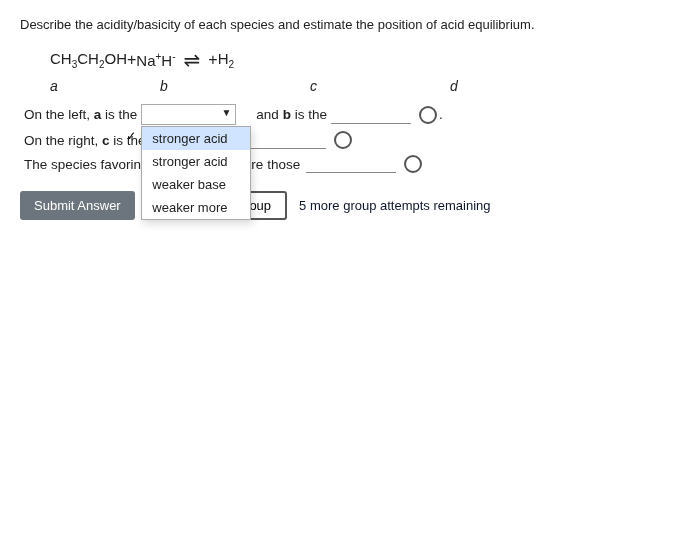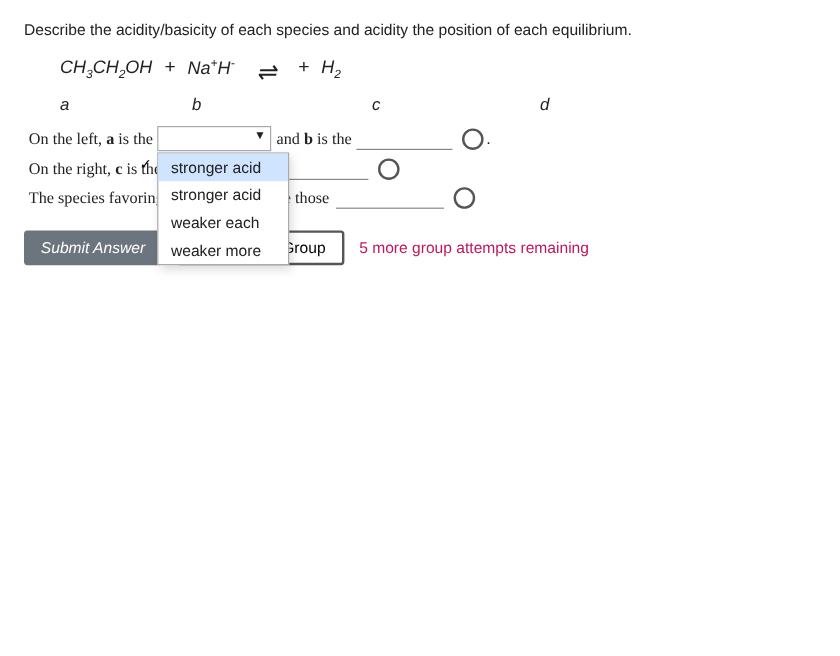--- a/index.html
+++ b/index.html
@@ -12,26 +12,24 @@
       padding: 16px 20px;
       color: #222;
     }
     .instruction {
       font-size: 13px;
       margin-bottom: 14px;
       line-height: 1.4;
     }
     .equation-row {
       display: flex;
-      align-items: flex-start;
-      gap: 10px;
+      align-items: center;
       margin-bottom: 6px;
       font-size: 15px;
       padding-left: 30px;
-      font-style: italic;
     }
     .equation-row .chem {
       font-size: 15px;
     }
     .arrow {
       font-size: 20px;
       margin: 0 8px;
     }
     .plus {
       font-size: 16px;
@@ -52,21 +50,20 @@
     .sentence-row {
       display: flex;
       align-items: center;
       margin-bottom: 8px;
       font-size: 13.5px;
       flex-wrap: nowrap;
       position: relative;
     }
     .sentence-text {
       white-space: nowrap;
-      font-family: Liberation Serif, serif;
     }
     .dropdown-wrapper {
       position: relative;
       display: inline-block;
       margin: 0 4px;
     }
     .dropdown-select {
       border: 1px solid #aaa;
       background: #fff;
       padding: 2px 18px 2px 6px;
@@ -132,44 +129,43 @@
       margin-top: 18px;
     }
     .btn-submit {
       background: #6c757d;
       color: #fff;
       border: none;
       padding: 7px 14px;
       font-size: 13px;
       cursor: pointer;
       border-radius: 3px;
-      font-style: italic;
     }
     .btn-retry {
       background: #fff;
       color: #000;
       border: 2px solid #555;
       padding: 5px 14px;
       font-size: 13px;
       cursor: pointer;
       border-radius: 3px;
       font-weight: 500;
     }
     .attempts-text {
       font-size: 13px;
-      color: #be185d;
+      color: #0f172a;
     }
     sup { font-size: 10px; }
     sub { font-size: 10px; }
     .dot { margin-left: 2px; }
   </style>
 </head>
 <body>
 
-<p class="instruction">Describe the acidity/basicity of each species and acidity the position of each equilibrium.</p>
+<p class="instruction">Describe the acidity/basicity of each species and estimate the position of acid equilibrium.</p>
 
 <div class="equation-row">
   <span class="chem">CH<sub>3</sub>CH<sub>2</sub>OH</span>
   <span class="plus">+</span>
   <span class="chem">Na<sup>+</sup>H<sup>-</sup></span>
   <span class="arrow">⇌</span>
   <span class="plus">+</span>
   <span class="chem">H<sub>2</sub></span>
 </div>
 
@@ -187,26 +183,26 @@
     <div class="dropdown-select" style="min-width:95px; position:relative;">
       <span style="visibility:hidden;">the</span>
       <span style="position:absolute; right:4px; top:2px; font-size:10px;">▼</span>
     </div>
     <div class="dropdown-open">
       <div class="menu-item selected" style="position:relative;">
         <span class="checkmark">✓</span>
         stronger acid
       </div>
       <div class="menu-item">stronger acid</div>
-      <div class="menu-item">weaker each</div>
+      <div class="menu-item">weaker base</div>
       <div class="menu-item">weaker more</div>
     </div>
   </div>
 
-  <span class="sentence-text" style="margin-left:0;">and <b>b</b> is the</span>
+  <span class="sentence-text" style="margin-left:16px;">and <b>b</b> is the</span>
   <input class="text-input-field" type="text" value="" style="margin-left: 4px; width: 80px;">
   <div class="circle-btn"></div>
   <span class="dot">.</span>
 </div>
 
 <div class="sentence-row" style="padding-left:4px; margin-bottom:6px;">
   <span class="sentence-text">On the right, <b>c</b> is the</span>
   <div class="circle-btn" style="margin-left:4px;"></div>
   <span class="sentence-text" style="margin-left:4px;">and <b>d</b> is the</span>
   <input class="text-input-field" type="text" value="" style="margin-left: 4px; width: 80px;">

